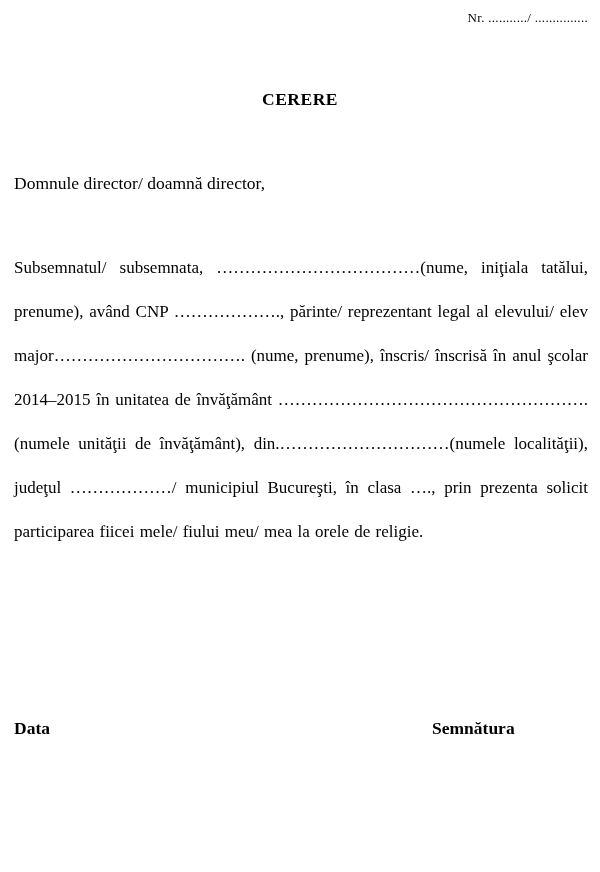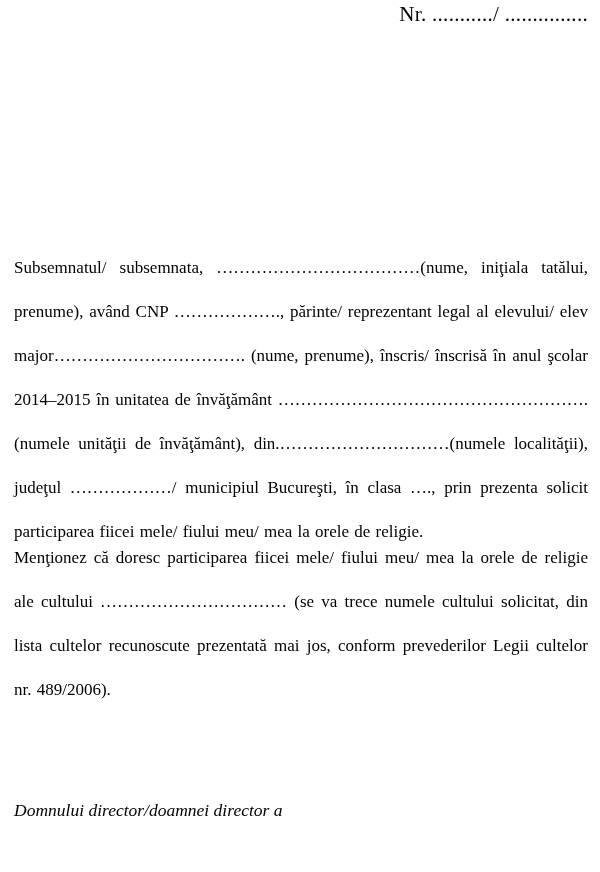--- a/index.html
+++ b/index.html
@@ -12,23 +12,23 @@
     width: 600px;
     height: 872px;
     background: #ffffff;
     color: #000000;
     font-family: "Liberation Serif", "DejaVu Serif", serif;
     font-size: 17px;
     overflow: hidden;
   }
   .doc-number {
     position: absolute;
-    top: 2px;
+    top: 10px;
     right: 12px;
-    font-size: 21px;
+    font-size: 13px;
     letter-spacing: 0.3px;
   }
   .doc-title {
     position: absolute;
     top: 89px;
     left: 0;
     width: 100%;
     text-align: center;
     font-weight: bold;
     font-size: 17.5px;
@@ -90,23 +90,27 @@
     font-size: 17.5px;
   }
 </style>
 </head>
 <body>
 
 <div class="page">
 
   <div class="doc-number">Nr. .........../ ...............</div>
 
+  <div class="doc-title">CERERE</div>
 
+  <div class="salutation">Domnule director/ doamnă director,</div>
 
   <div class="body-par par1">Subsemnatul/ subsemnata, ………………………………(nume, iniţiala tatălui, prenume), având CNP ………………., părinte/ reprezentant legal al elevului/ elev major……………………………. (nume, prenume), înscris/ înscrisă în anul şcolar 2014–2015 în unitatea de învăţământ ……………………………………………….(numele unităţii de învăţământ), din.…………………………(numele localităţii), judeţul ………………/ municipiul Bucureşti, în clasa …., prin prezenta solicit participarea fiicei mele/ fiului meu/ mea la orele de religie.</div>
 
-  <div class="body-par par2">Menţionez că doresc participarea fiicei mele/ fiului meu/ mea la orele de religie ale cultului …………………………… (se va trece numele cultului solicitat, din lista cultelor recunoscute prezentată mai jos, conform prevederilor Legii cultelor nr. 489/2006).</div>
 
+  <div class="sign-row">
+    <span class="date-label">Data</span>
+    <span class="signature-label">Semnătura</span>
+  </div>
 
-  <div class="footer-line1">Domnului director/doamnei director a</div>
 
 
 </div>
 
 </body></html>

